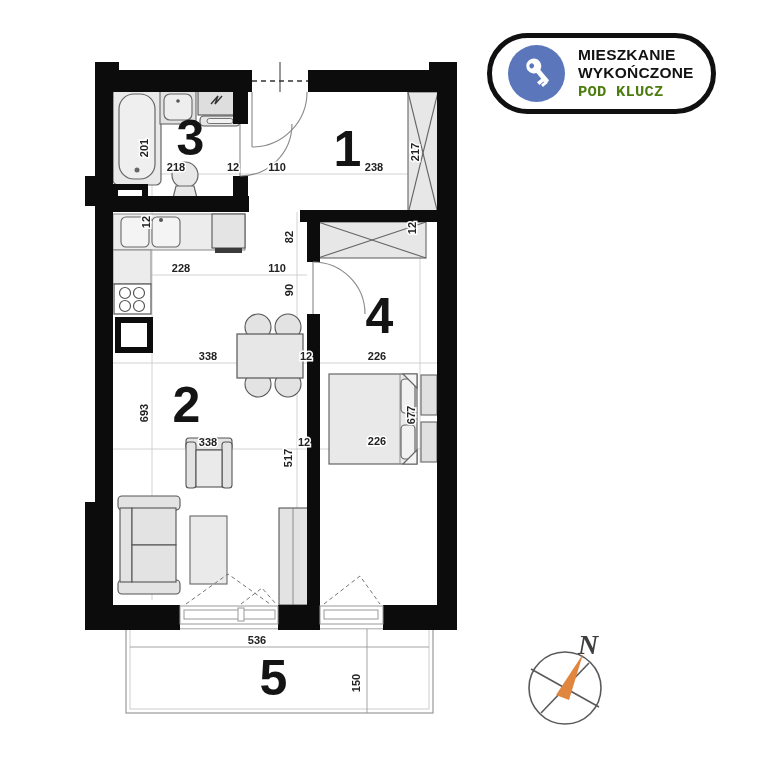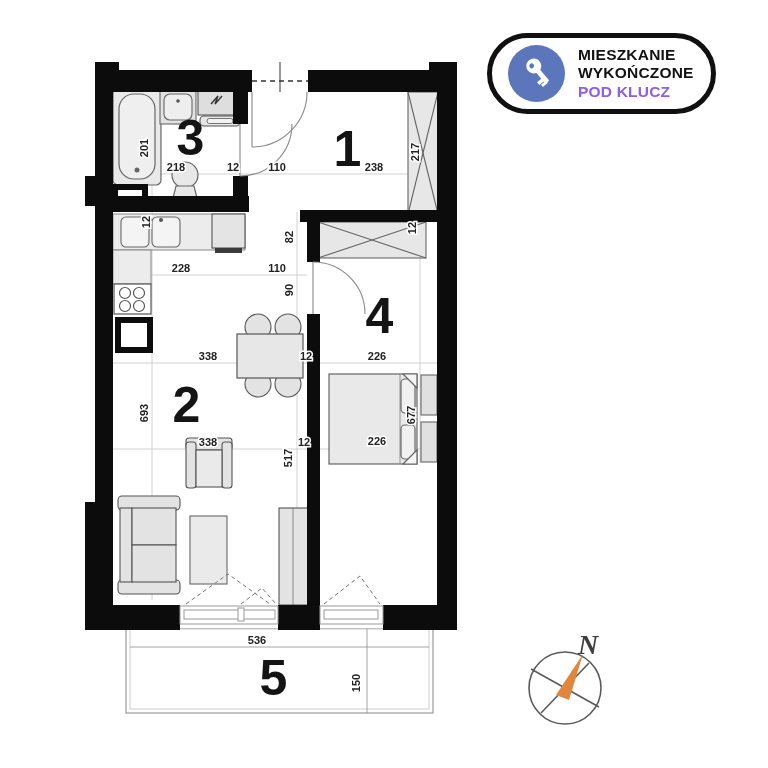--- a/index.html
+++ b/index.html
@@ -13,21 +13,21 @@
   .north{font-family:"Liberation Serif",serif;font-size:28px;font-style:italic;font-weight:700;
        fill:#3f3f3f;text-anchor:middle;}
   .badge{position:absolute;left:487px;top:33px;width:229px;height:81px;background:#fff;
          border:5px solid #101010;border-radius:46px;box-sizing:border-box;
          display:flex;align-items:center;}
   .badge-key{width:57px;height:57px;border-radius:50%;background:#5b76bb;margin-left:16px;
          flex:0 0 auto;display:flex;align-items:center;justify-content:center;}
   .badge-text{margin-left:13px;display:flex;flex-direction:column;}
   .badge-text span{display:block;font-size:15.5px;font-weight:800;line-height:1.17;
          color:#121212;letter-spacing:.2px;white-space:nowrap;}
-  .badge-text span.blue{color:#8b5cf6;}
+  .badge-text span.blue{color:#4d7c0f;font-family:Liberation Mono, monospace;}
 </style>
 </head>
 <body>
 
 <div class="stage">
 
   <svg class="plan-svg" width="768" height="768" viewBox="0 0 768 768">
 
     <g fill="#ffffff" stroke="#9a9a9a" stroke-width="1.2">
       <rect x="126" y="629" width="307" height="84"></rect>

